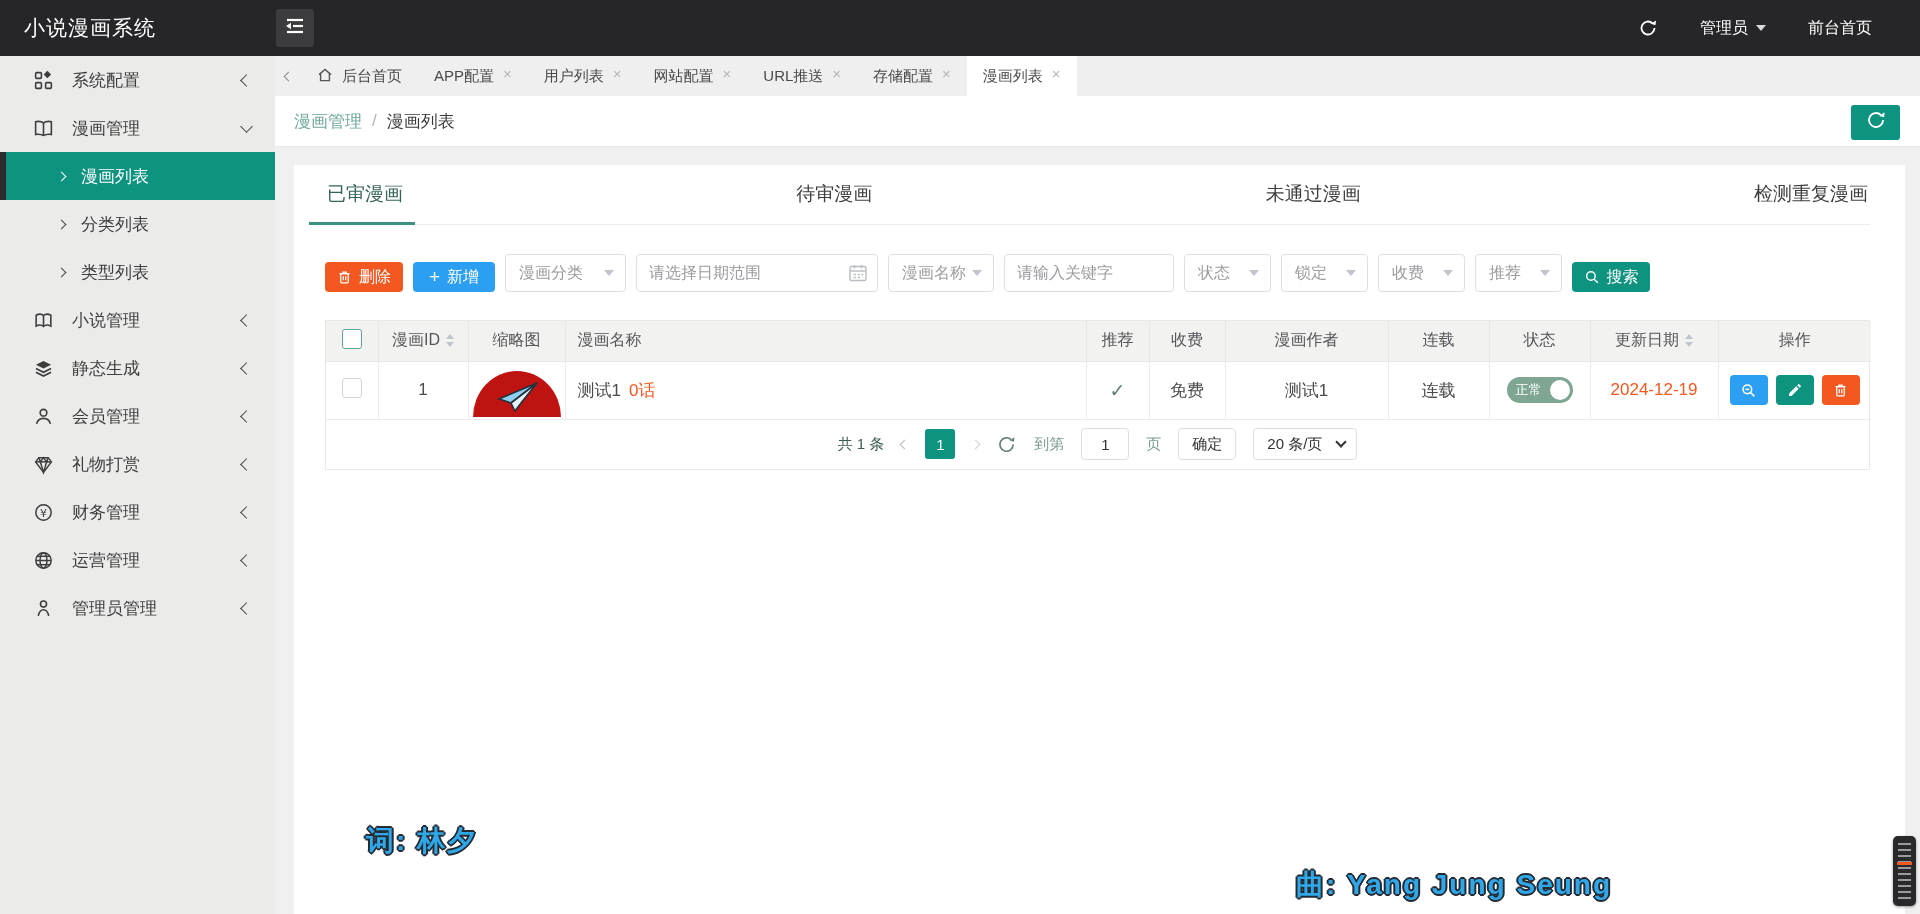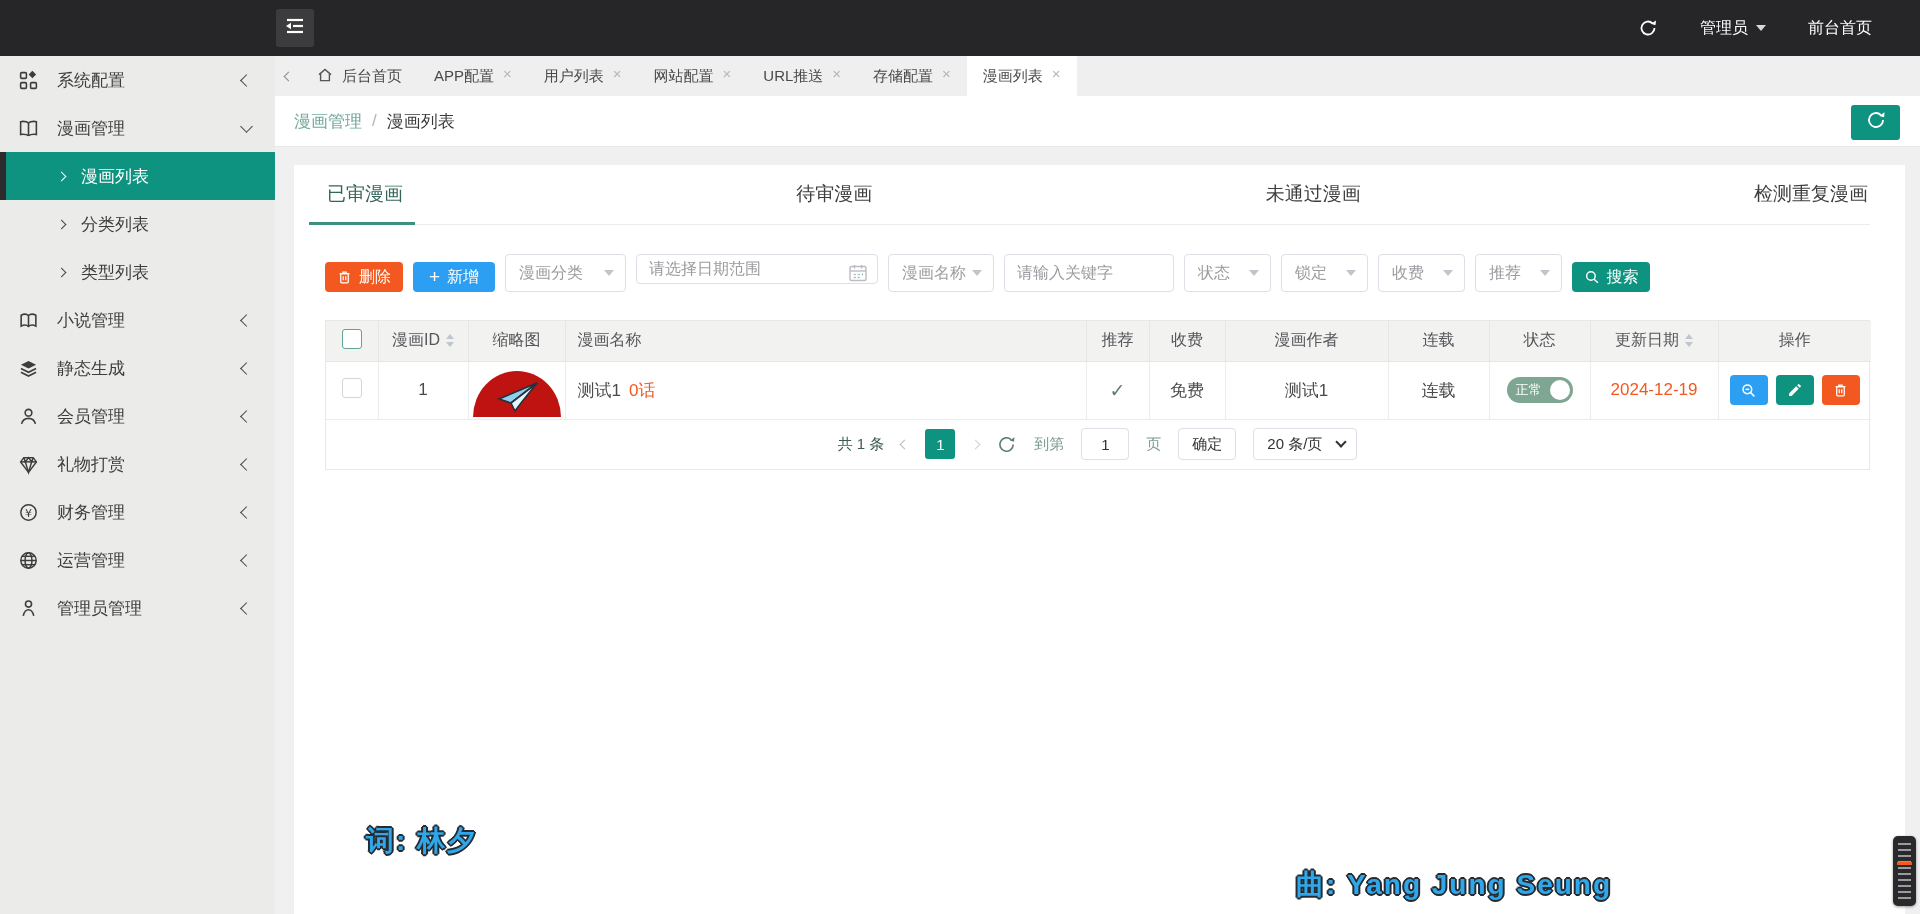--- a/index.html
+++ b/index.html
@@ -10,21 +10,21 @@
   }
   
   .topbar { position:absolute; left:0; top:0; width:1920px; height:56px; background:#262628; }
   .brand { position:absolute; left:24px; top:0; height:56px; line-height:56px; color:#fff; font-size:21px; letter-spacing:1px; }
   .fold-btn { position:absolute; left:276px; top:9px; width:38px; height:38px; background:#3c3c3e; border-radius:3px; display:flex; align-items:center; justify-content:center; cursor:pointer; }
   .topbar-right { position:absolute; right:48px; top:0; height:56px; display:flex; align-items:center; gap:42px; color:#fff; font-size:16px; }
   .tb-admin { display:flex; align-items:center; gap:8px; cursor:pointer; }
   .caret-down-w { width:0; height:0; border-left:5px solid transparent; border-right:5px solid transparent; border-top:6px solid #d9d9dc; }
   
   .sidebar { position:absolute; left:0; top:56px; width:275px; bottom:0; background:#ebebe9; }
-  .menu-item { position:relative; height:48px; display:flex; align-items:center; padding-left:17px; font-size:17px; color:#3d3d3f; cursor:pointer; }
+  .menu-item { position:relative; height:48px; display:flex; align-items:center; padding-left:32px; font-size:17px; color:#3d3d3f; cursor:pointer; }
   .menu-item .mi-icon { width:22px; height:22px; margin-right:18px; display:flex; align-items:center; justify-content:center; }
   .menu-item .chev-wrap { position:absolute; right:24px; top:0; bottom:0; display:flex; align-items:center; }
   .sub-item { position:relative; height:48px; display:flex; align-items:center; padding-left:58px; gap:16px; font-size:17px; cursor:pointer; }
   .sub-item.active { background:#0e9380; color:#fff; }
   .sub-item.active::before { content:""; position:absolute; left:0; top:0; bottom:0; width:6px; background:#2c2c2e; }
   .chev { display:inline-block; width:9px; height:9px; border-style:solid; border-color:#45454a; border-width:1.8px 1.8px 0 0; }
   .chev.left  { transform:rotate(-135deg); }
   .chev.right { transform:rotate(45deg); }
   .chev.down  { transform:rotate(135deg); margin-top:-4px; }
   .chev.white { border-color:#fff; }
@@ -53,21 +53,21 @@
   .toolbar { margin-top:29px; display:flex; gap:10px; height:38px; font-size:16px; }
   .btn { display:flex; align-items:center; justify-content:center; gap:7px; color:#fff; border:none; border-radius:4px; font-size:16px; cursor:pointer; font-family:inherit;margin-top:8px; }
   .btn-danger { background:#f2581f; width:78px; }
   .btn-primary { background:#2c9ff2; width:82px; }
   .btn-search { background:#0e9380; width:78px; }
   .sel { border:1px solid #dcdfe6; border-radius:4px; background:#fff; color:#9b9ca0; display:flex; align-items:center; justify-content:space-between; padding:0 11px 0 13px; cursor:pointer; }
   .sel-caret { width:0; height:0; border-left:5px solid transparent; border-right:5px solid transparent; border-top:6px solid #c0c4cc; }
   .inp { border:1px solid #dcdfe6; border-radius:4px; padding:0 12px; font-size:16px; color:#333; font-family:inherit; outline:none; }
   .inp::placeholder { color:#9b9ca0; }
   .date-wrap { position:relative; width:242px; }
-  .date-wrap input { width:100%; height:30px; padding-right:38px; }
+  .date-wrap input { width:100%; height:38px; padding-right:38px; }
   .date-ico { position:absolute; right:9px; top:8px; }
   
   .table-wrap { margin-top:28px; border:1px solid #e8e8e8; }
   table { width:100%; border-collapse:collapse; table-layout:fixed; }
   th { height:40px; background:#f2f2f0; font-weight:normal; color:#55565a; font-size:16px; border-right:1px solid #e6e6e6; border-bottom:1px solid #e6e6e6; }
   th:last-child { border-right:none; }
   td { height:58px; text-align:center; font-size:17px; color:#4a4a4c; border-right:1px solid #ececec; border-bottom:1px solid #ececec; }
   td:last-child { border-right:none; }
   th.left, td.left { text-align:left; padding-left:12px; }
   .th-flex { display:flex; align-items:center; justify-content:center; gap:6px; }
@@ -106,20 +106,21 @@
   .lyric-right { left:1296px; top:866px; }
   .mini-widget { position:absolute; left:1893px; top:836px; width:23px; height:70px; background:#29292b; border-radius:5px; box-shadow:0 1px 3px rgba(0,0,0,.4); }
   .mini-lines { position:absolute; left:5px; right:5px; top:7px; bottom:7px;
     background:repeating-linear-gradient(180deg,#9a9a9e 0 2px, transparent 2px 6px); }
   .mini-orange { position:absolute; left:4px; right:4px; top:26px; height:3px; background:#f2581f; }
 </style>
 </head>
 <body>
 
 <div class="topbar">
+  <div class="brand">小说漫画系统</div>
   <div class="fold-btn">
     <span>
       <svg width="20" height="18" viewBox="0 0 20 18">
           <g stroke="#fff" stroke-width="2.2">
             <line x1="2" y1="3" x2="18" y2="3"></line>
             <line x1="8" y1="9" x2="18" y2="9"></line>
             <line x1="2" y1="15" x2="18" y2="15"></line>
           </g>
           <polygon points="1,9 6,5.8 6,12.2" fill="#fff"></polygon>
         </svg>

